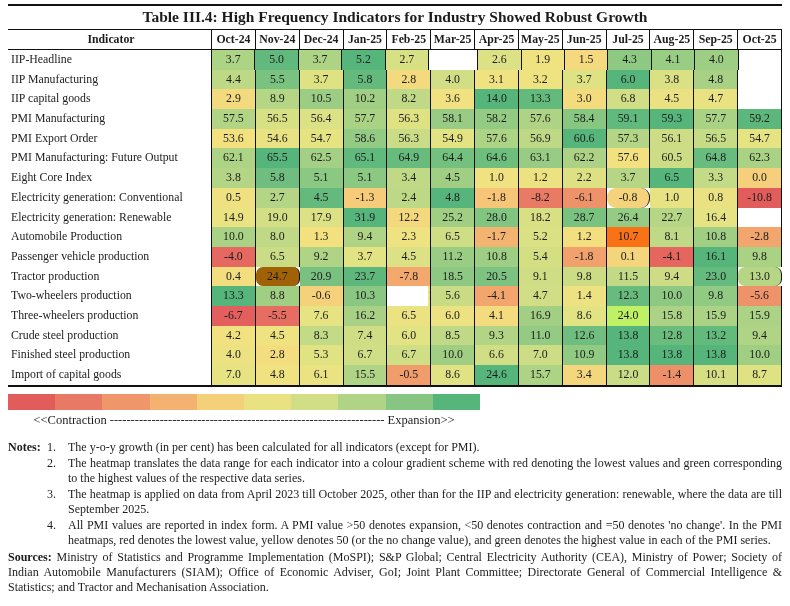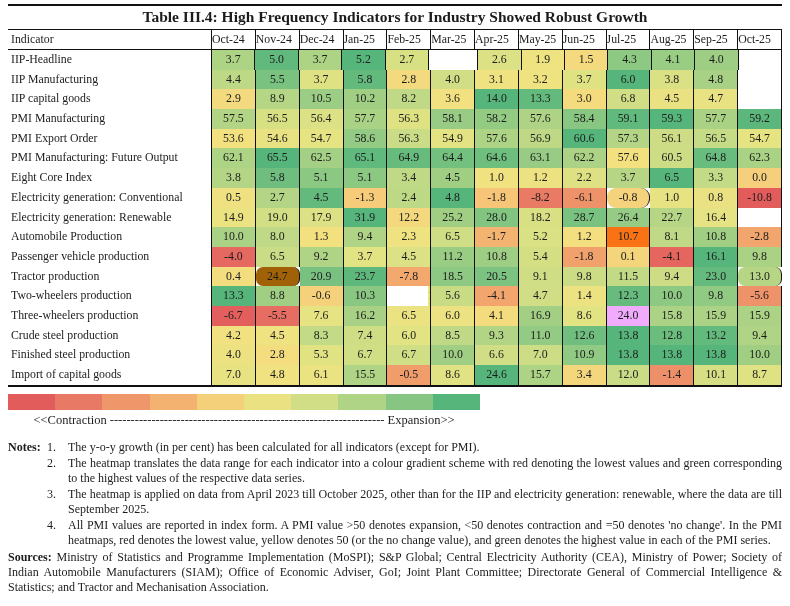--- a/index.html
+++ b/index.html
@@ -17,21 +17,21 @@
     padding: 2px 0 3px; border-bottom: 1.5px solid #111;
   }
 
   .grid { border-bottom: 2.5px solid #111; }
   .row { display: grid; grid-template-columns: 204px repeat(13, 1fr); }
   .cell {
     border-right: 1px solid #111; overflow: hidden; white-space: nowrap;
     font-size: 11.8px;
   }
   .header-row { border-bottom: 1.5px solid #111; }
-  .header-row .cell { font-weight: normal; height: 19px; line-height: 19px; text-align: left; }
+  .header-row .cell { font-weight: bold; height: 19px; line-height: 19px; text-align: center; }
   .data-row .cell { height: 19.7px; line-height: 19.8px; }
   .label-cell { text-align: left; padding-left: 3px; background: #fff; }
   .num-cell { text-align: center; }
 
   .legend { margin-top: 7px; }
   .legend-bar { display: flex; width: 472px; height: 16px; }
   .legend-swatch { flex: 1; }
   .legend-label {
     width: 472px; text-align: center; font-size: 12.5px; margin-top: 3px;
   }
@@ -284,21 +284,21 @@
         <div class="cell label-cell">Three-wheelers production</div>
         <div class="cell num-cell" style="background: rgb(227, 95, 93);">-6.7</div>
         <div class="cell num-cell" style="background: rgb(230, 109, 97);">-5.5</div>
         <div class="cell num-cell" style="background: rgb(230, 227, 130);">7.6</div>
         <div class="cell num-cell" style="background: rgb(168, 209, 133);">16.2</div>
         <div class="cell num-cell" style="background: rgb(235, 226, 130);">6.5</div>
         <div class="cell num-cell" style="background: rgb(237, 226, 129);">6.0</div>
         <div class="cell num-cell" style="background: rgb(244, 220, 126);">4.1</div>
         <div class="cell num-cell" style="background: rgb(162, 207, 132);">16.9</div>
         <div class="cell num-cell" style="background: rgb(226, 227, 131);">8.6</div>
-        <div class="cell num-cell" style="background: #f0abfc;">24.0</div>
+        <div class="cell num-cell" style="background: #bef264;">24.0</div>
         <div class="cell num-cell" style="background: rgb(171, 210, 133);">15.8</div>
         <div class="cell num-cell" style="background: rgb(171, 210, 133);">15.9</div>
         <div class="cell num-cell" style="background: rgb(171, 210, 133);">15.9</div>
       </div>
       <div class="row data-row">
         <div class="cell label-cell">Crude steel production</div>
         <div class="cell num-cell" style="background: rgb(241, 225, 128);">4.2</div>
         <div class="cell num-cell" style="background: rgb(239, 226, 129);">4.5</div>
         <div class="cell num-cell" style="background: rgb(195, 218, 134);">8.3</div>
         <div class="cell num-cell" style="background: rgb(207, 221, 133);">7.4</div>

